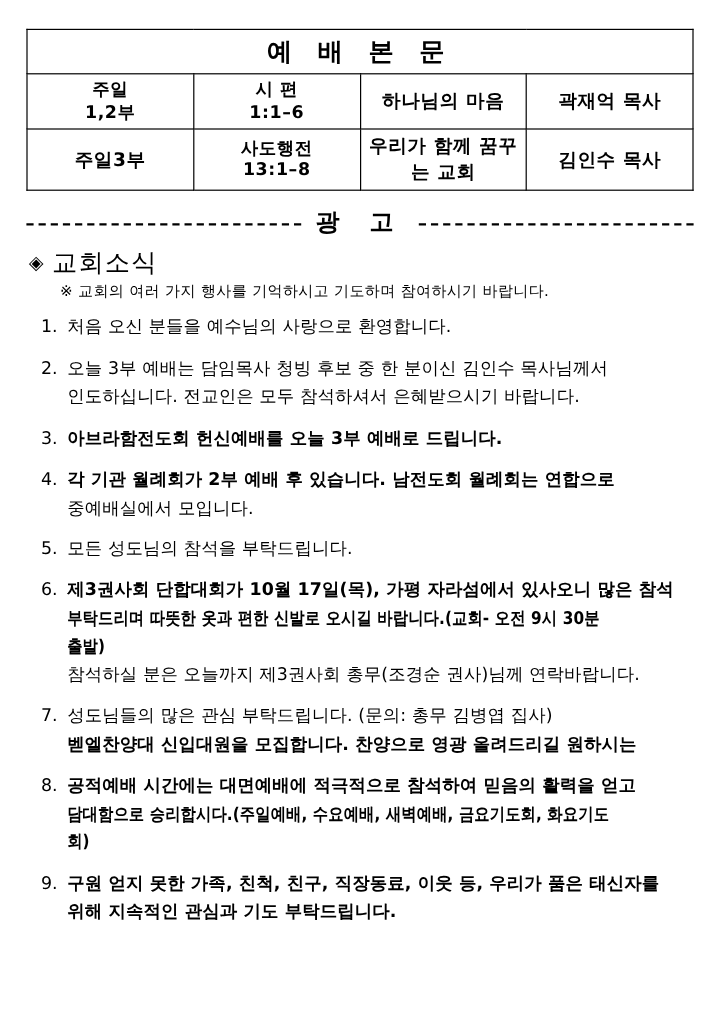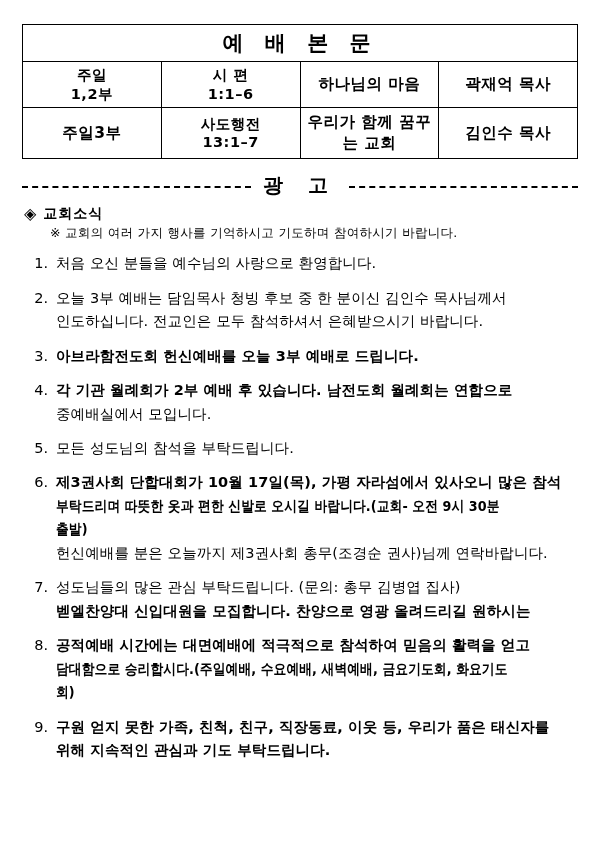--- a/index.html
+++ b/index.html
@@ -85,22 +85,22 @@
     display: flex;
     align-items: center;
     gap: 7px;
     margin: 4px 0 2px 2px;
   }
   .notice-head .diamond {
     font-size: 16px;
     line-height: 1;
   }
   .notice-head .title {
-    font-size: 14px;
-    font-weight: bold;
+    font-size: 21px;
+    font-weight: normal;
     letter-spacing: 1px;
   }
   .notice-sub {
     margin: 2px 0 10px 28px;
     font-size: 12.5px;
     letter-spacing: 0.3px;
   }
 
   
   ol.notices {
@@ -157,21 +157,21 @@
           <span class="ln">1:1–6</span>
         </td>
         <td class="col-sermon cell-one">하나님의 마음</td>
         <td class="col-preacher cell-one">곽재억 목사</td>
       </tr>
 
       <tr class="row-h">
         <td class="col-service cell-one">주일3부</td>
         <td class="col-scripture cell-lines">
           <span class="ln">사도행전</span>
-          <span class="ln">13:1–7</span>
+          <span class="ln">13:1–8</span>
         </td>
         <td class="col-sermon cell-one">우리가 함께 꿈꾸는 교회</td>
         <td class="col-preacher cell-one">김인수 목사</td>
       </tr>
 
     </tbody>
   </table>
 
   <div class="section-divider">
     <div class="dash left"></div>
@@ -223,21 +223,21 @@
       <span class="body">
         <span class="ln">모든 성도님의 참석을 부탁드립니다.</span>
       </span>
     </li>
 
     <li>
       <span class="num">6.</span>
       <span class="body">
         <span class="ln bold">제3권사회 단합대회가 10월 17일(목), 가평 자라섬에서 있사오니 많은 참석</span>
         <span class="ln"><span class="narrow">부탁드리며 따뜻한 옷과 편한 신발로 오시길 바랍니다.(교회- 오전 9시 30분 출발)</span></span>
-        <span class="ln">헌신예배를 분은 오늘까지 제3권사회 총무(조경순 권사)님께 연락바랍니다.</span>
+        <span class="ln">참석하실 분은 오늘까지 제3권사회 총무(조경순 권사)님께 연락바랍니다.</span>
       </span>
     </li>
 
     <li>
       <span class="num">7.</span>
       <span class="body">
         <span class="ln">성도님들의 많은 관심 부탁드립니다. (문의: 총무 김병엽 집사)</span>
         <span class="ln bold">벧엘찬양대 신입대원을 모집합니다. 찬양으로 영광 올려드리길 원하시는</span>
       </span>
     </li>

